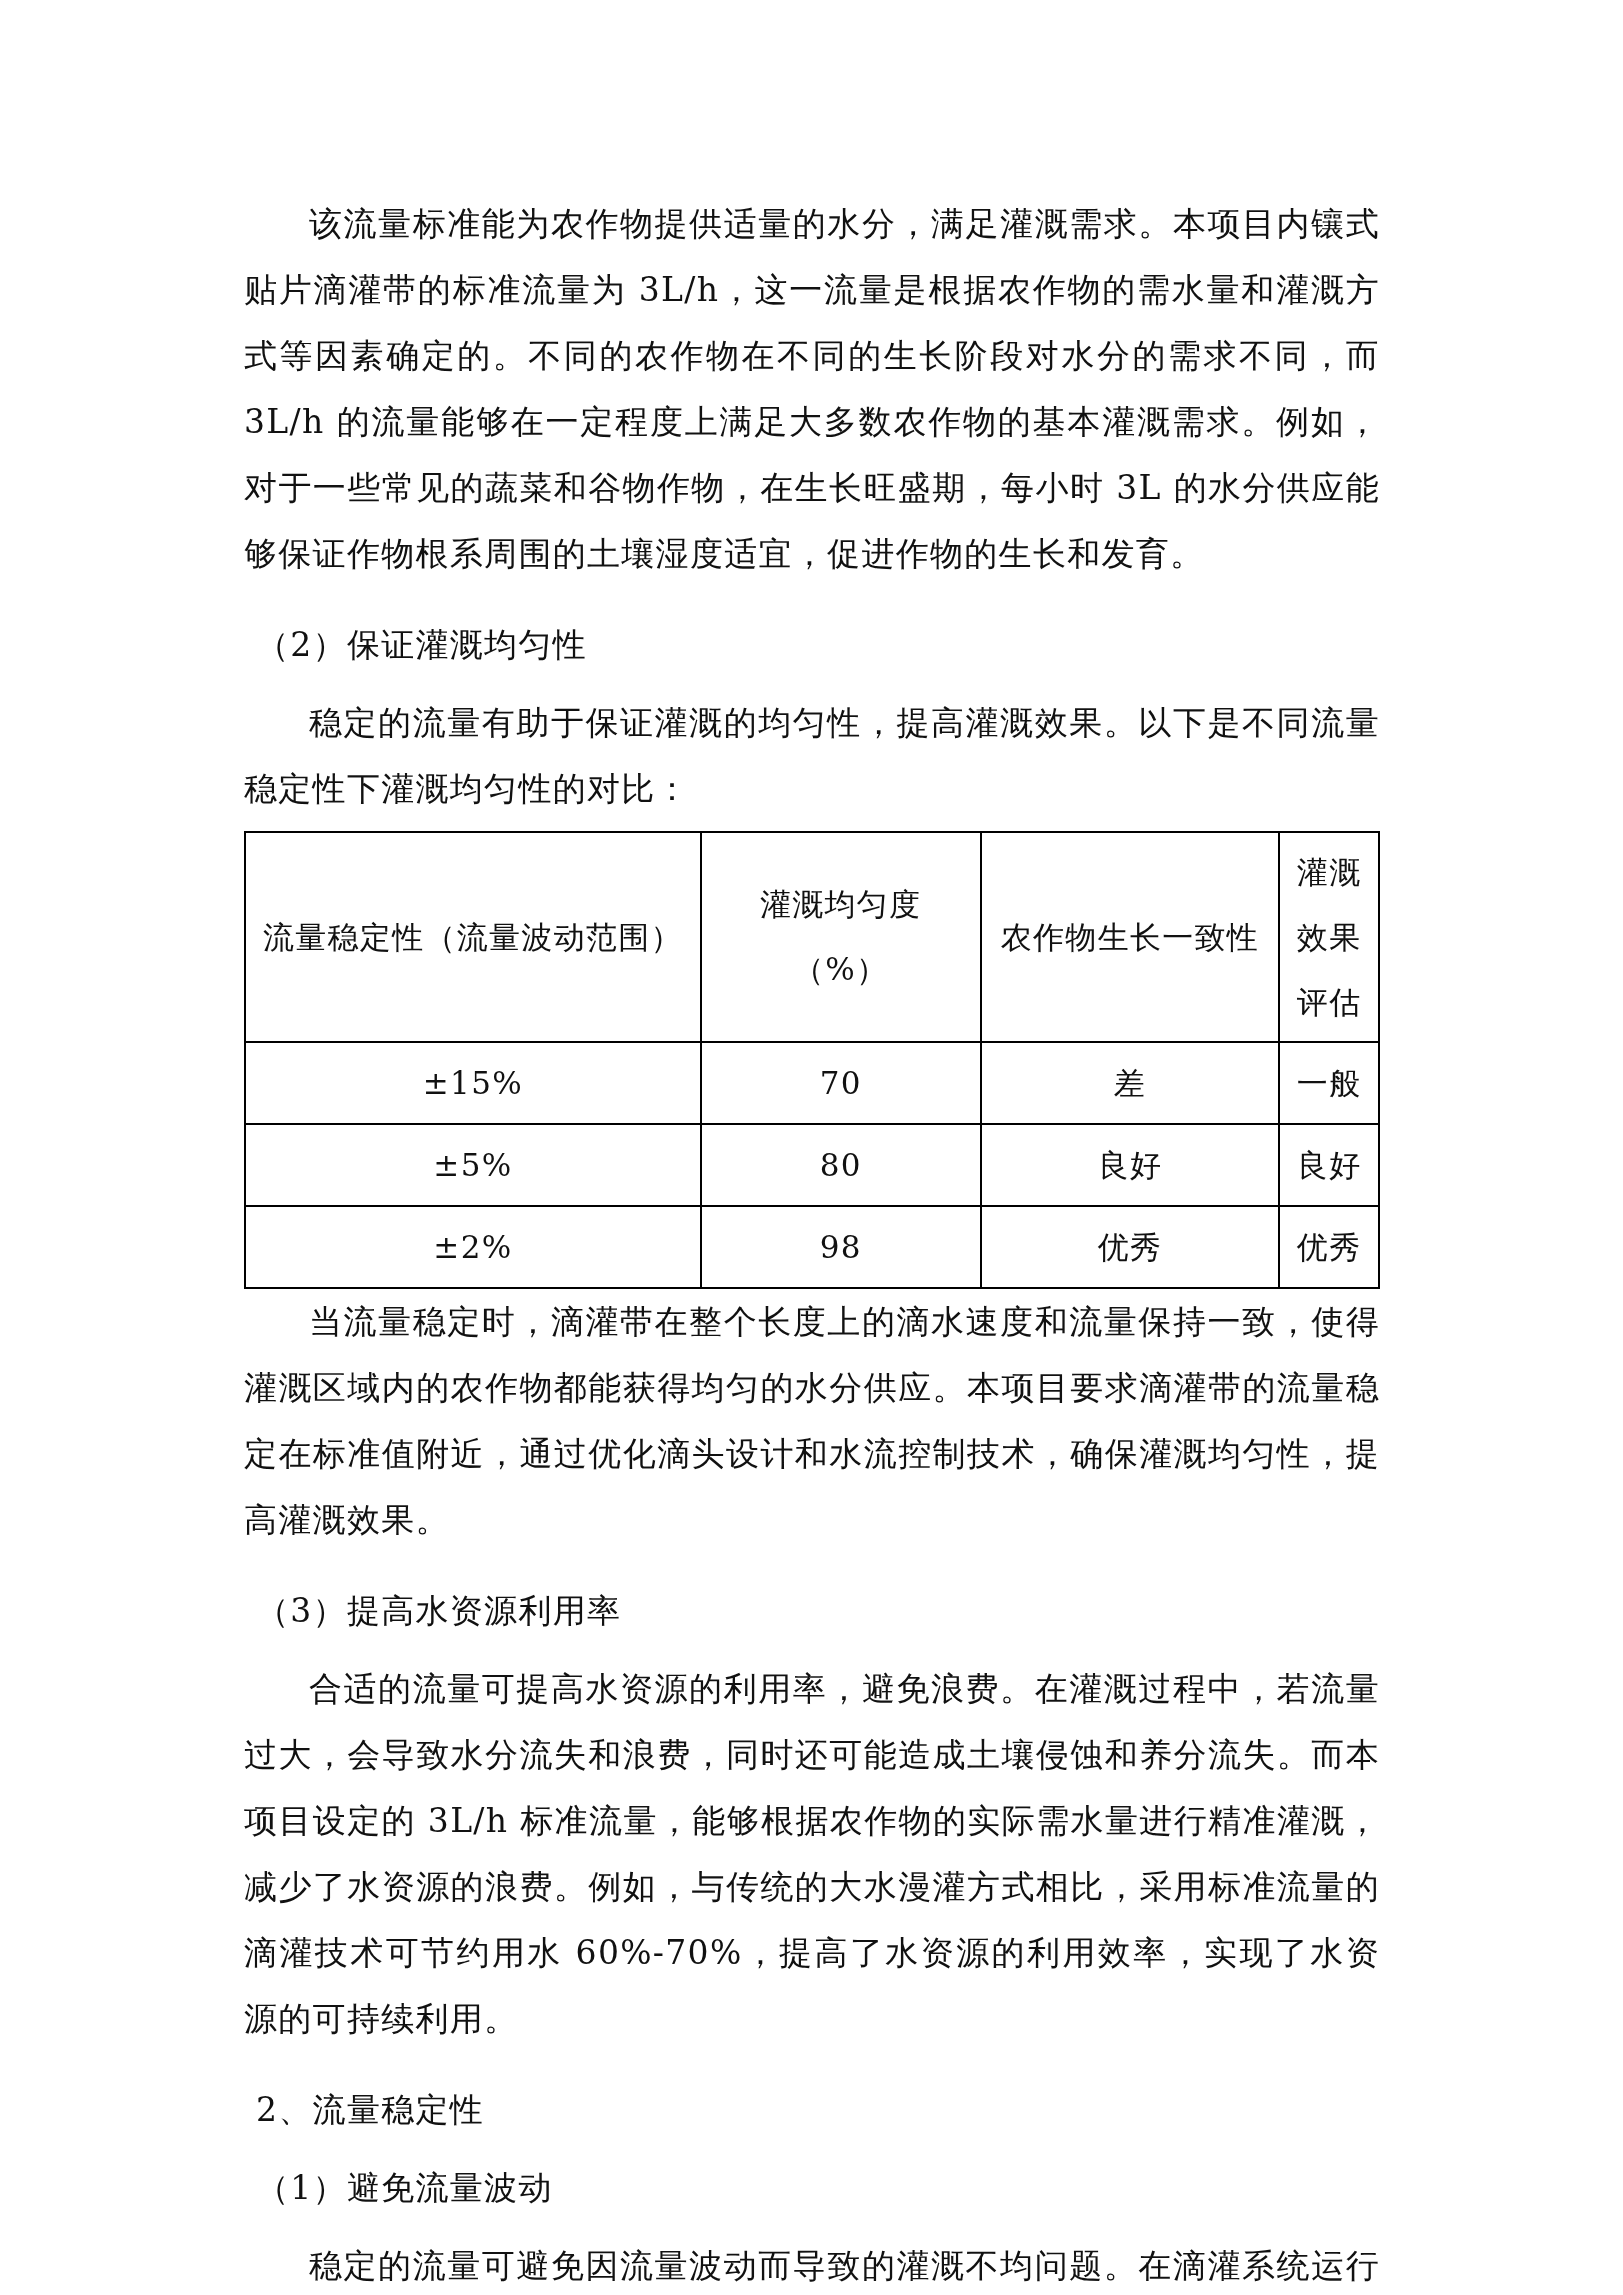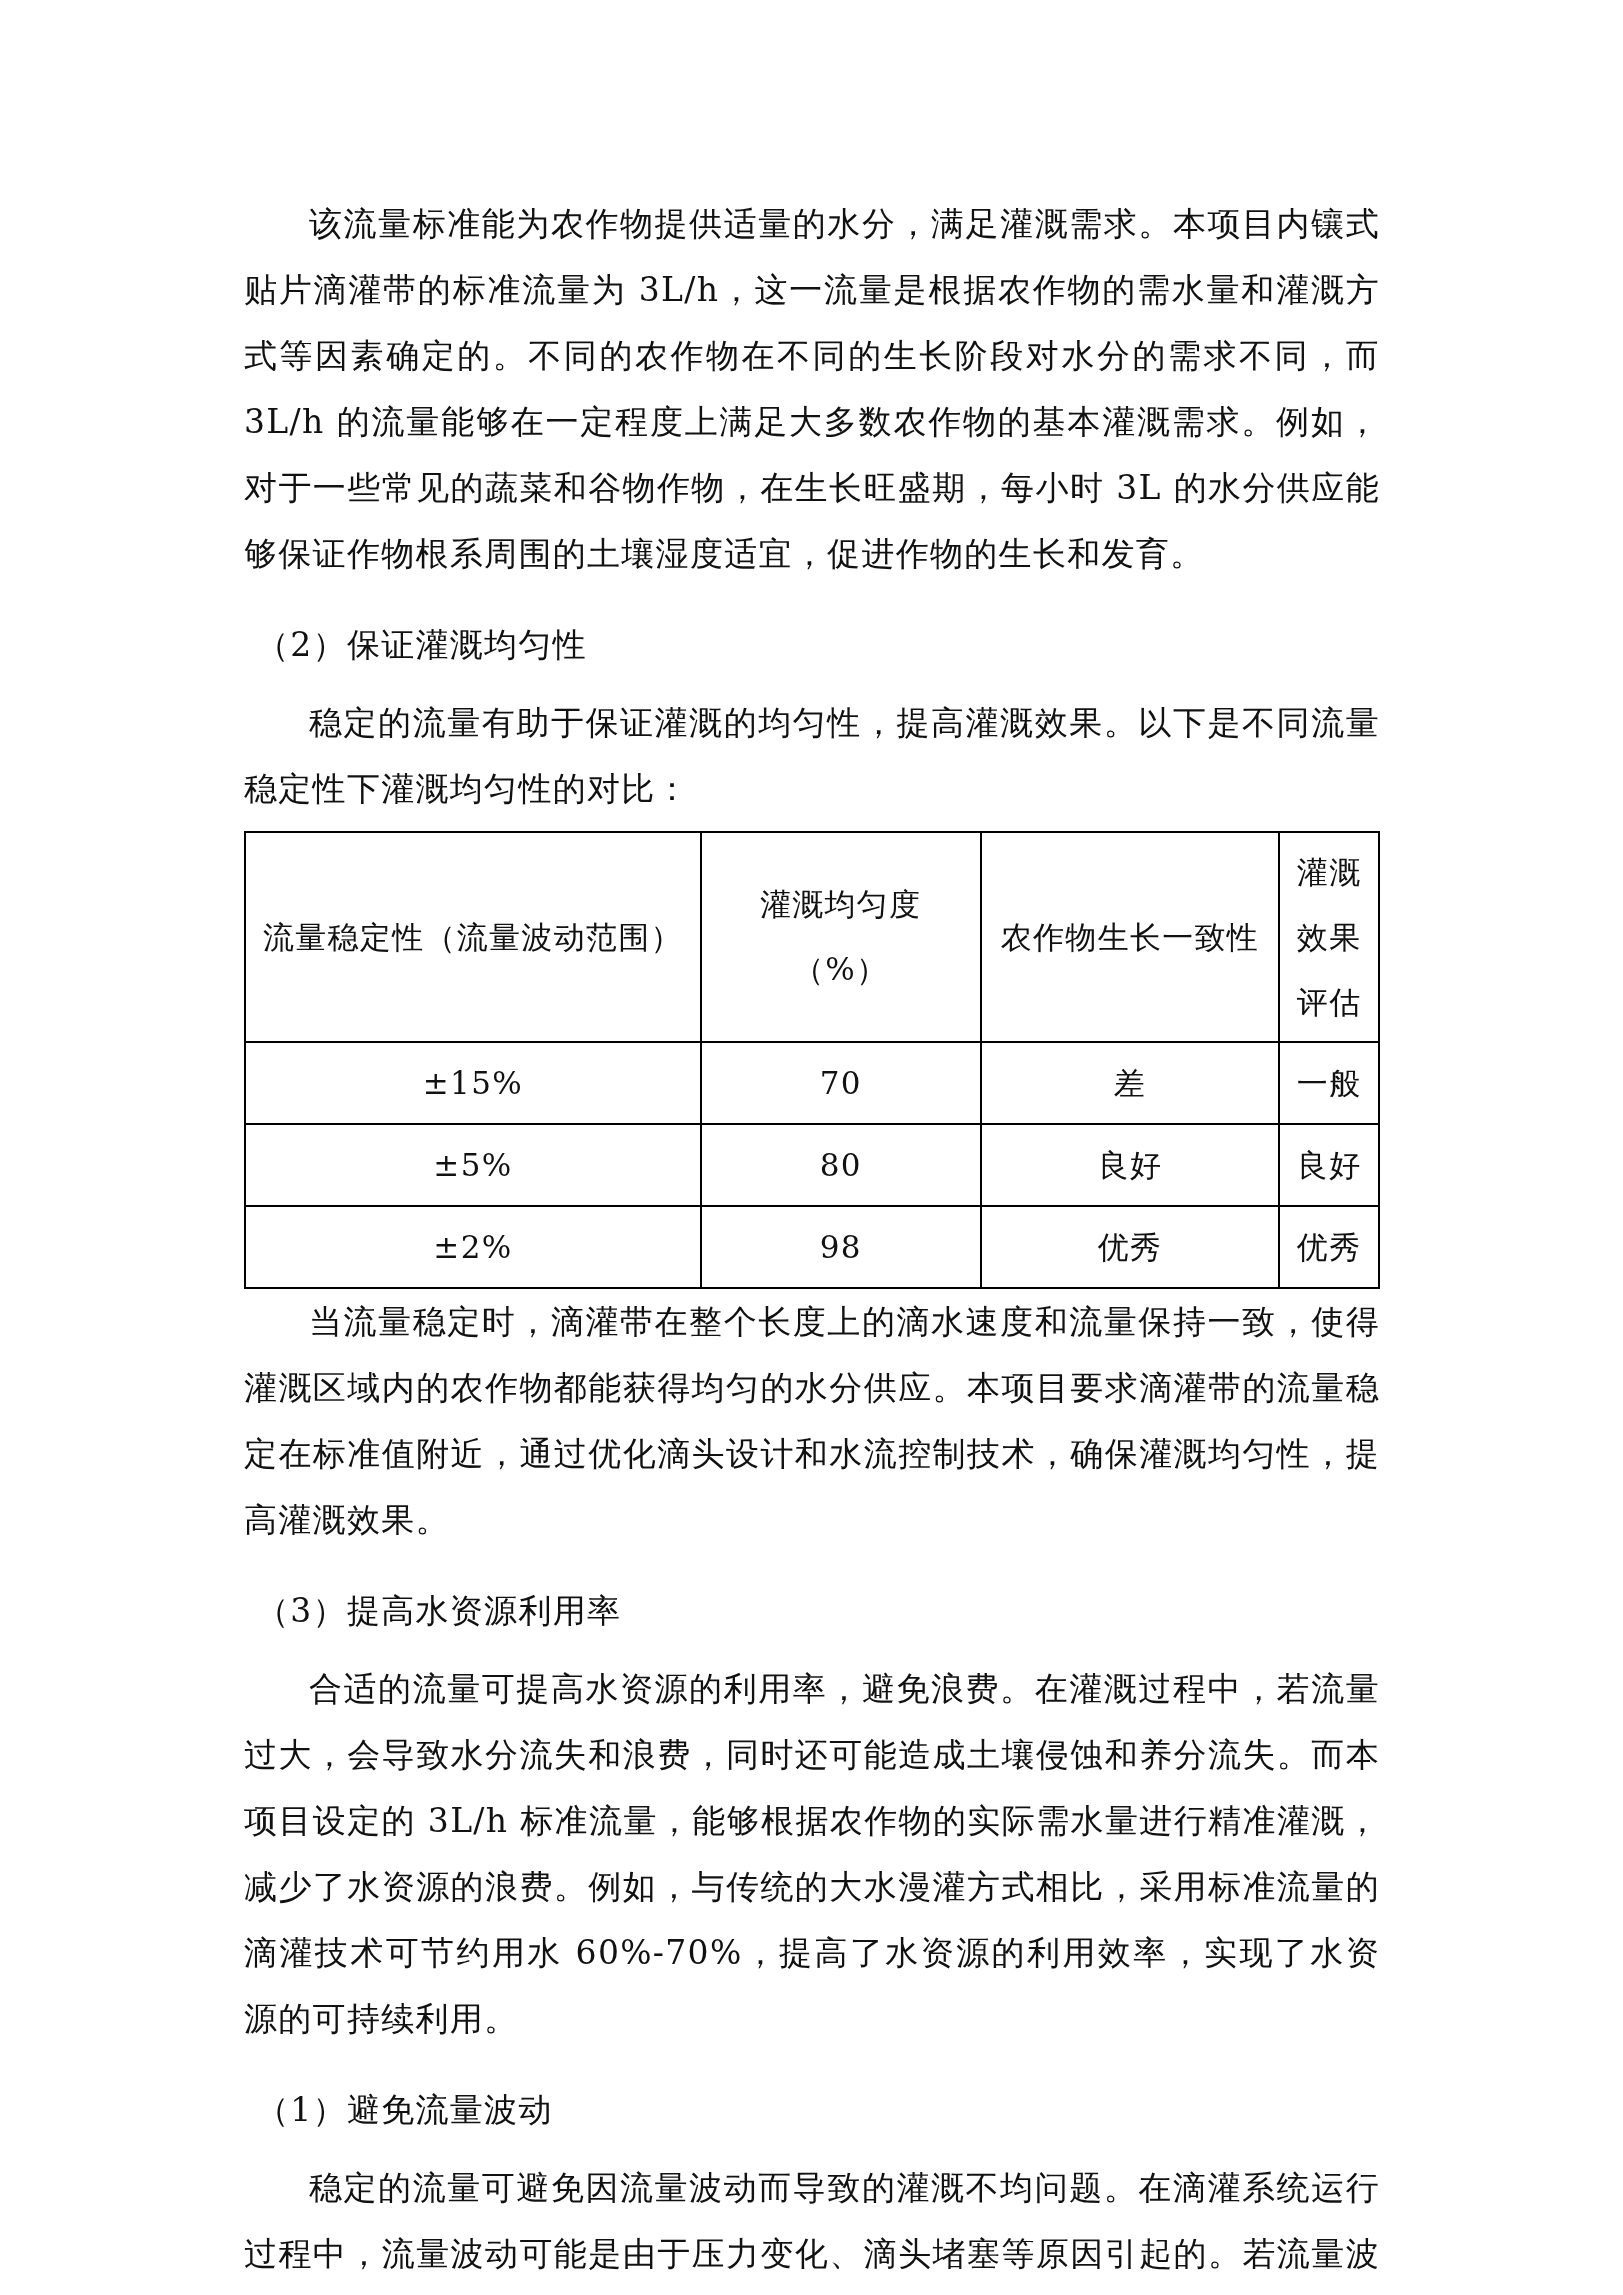--- a/index.html
+++ b/index.html
@@ -84,19 +84,20 @@
   <p class="p indent">当流量稳定时，滴灌带在整个长度上的滴水速度和流量保持一致，使得灌溉区域内的农作物都能获得均匀的水分供应。本项目要求滴灌带的流量稳定在标准值附近，通过优化滴头设计和水流控制技术，确保灌溉均匀性，提高灌溉效果。</p>
 
   <div class="gap-small"></div>
 
   <p class="heading">（3）提高水资源利用率</p>
 
   <p class="p indent">合适的流量可提高水资源的利用率，避免浪费。在灌溉过程中，若流量过大，会导致水分流失和浪费，同时还可能造成土壤侵蚀和养分流失。而本项目设定的 3L/h 标准流量，能够根据农作物的实际需水量进行精准灌溉，减少了水资源的浪费。例如，与传统的大水漫灌方式相比，采用标准流量的滴灌技术可节约用水 60%-70%，提高了水资源的利用效率，实现了水资源的可持续利用。</p>
 
   <div class="gap-small"></div>
 
+  <p class="heading">2、流量稳定性</p>
 
   <p class="heading">（1）避免流量波动</p>
 
   <p class="p indent">稳定的流量可避免因流量波动而导致的灌溉不均问题。在滴灌系统运行过程中，流量波动可能是由于压力变化、滴头堵塞等原因引起的。若流量波动较</p>
 
 </div>
 
 
 </body></html>

